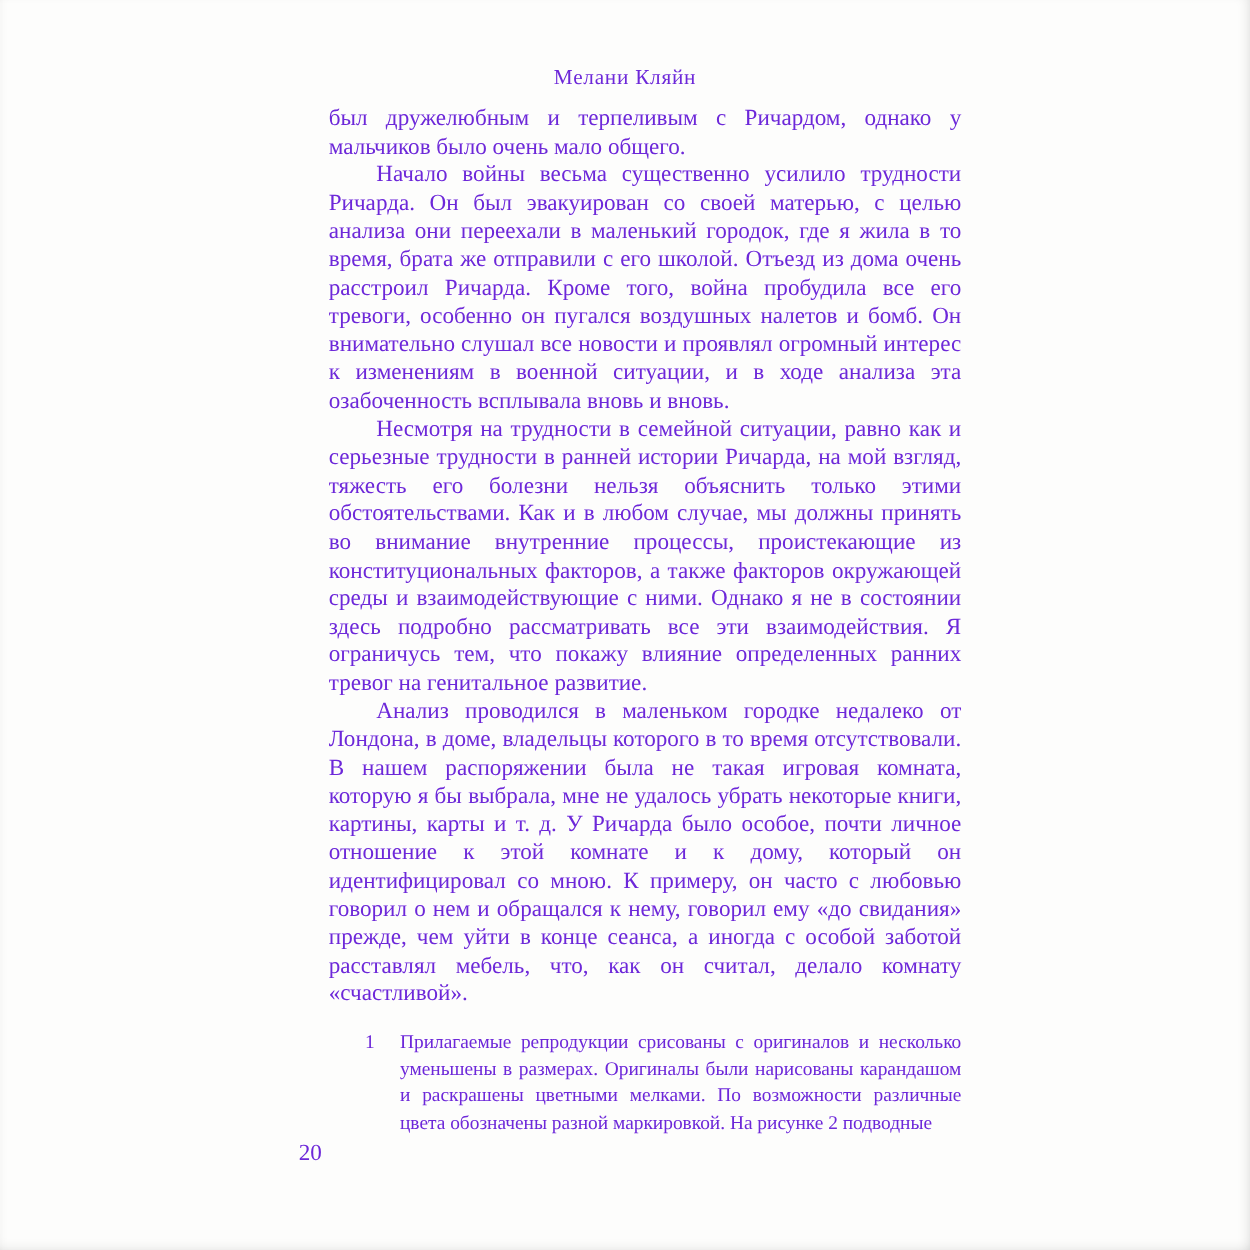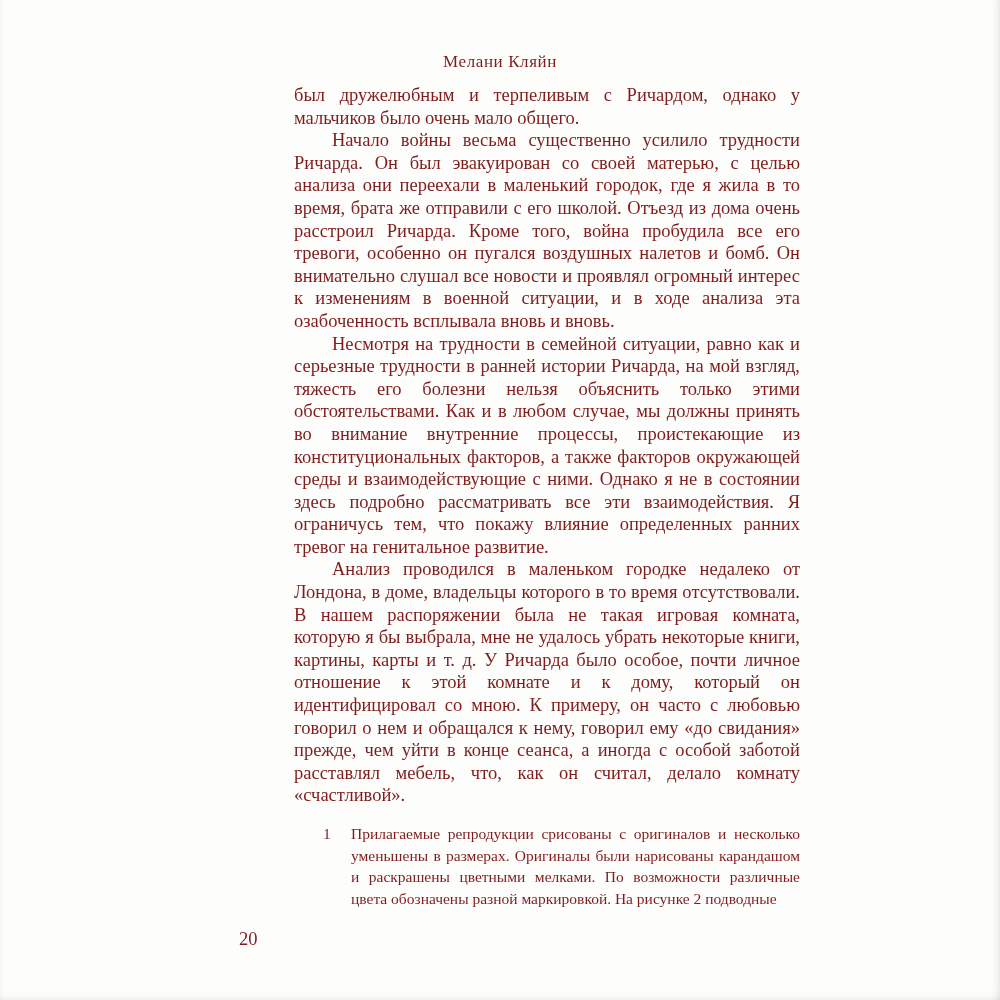--- a/index.html
+++ b/index.html
@@ -10,37 +10,36 @@
     .scan {
       position: relative;
       width: 1000px;
       height: 1000px;
       background: #fdfdfc;
       overflow: hidden;
       box-shadow: inset -7px 0 10px -7px rgba(0,0,0,0.14),
                   inset 0 -7px 10px -7px rgba(0,0,0,0.10),
                   inset 7px 0 10px -9px rgba(0,0,0,0.06);
       font-family: "Liberation Serif", "DejaVu Serif", serif;
-      color: #7f1d1d;
+      color: #6d28d9;
     }
     .running-head {
       position: absolute;
       top: 52px;
       left: 0;
       width: 100%;
       text-align: center;
       font-size: 17px;
       letter-spacing: 0.6px;
     }
     .column {
       position: absolute;
       left: 263px;
       top: 84px;
       width: 506px;
-      margin-left: 31px;
     }
     .body-text {
       font-size: 18.5px;
       line-height: 22.6px;
       text-align: justify;
       hyphens: auto;
       -webkit-hyphens: auto;
     }
     .body-text p {
       margin: 0;
@@ -65,21 +64,20 @@
       text-indent: 0;
     }
     .footnote .fn-text {
       flex: 1 1 auto;
     }
     .page-number {
       position: absolute;
       left: 239px;
       top: 913px;
       font-size: 18.5px;
-      margin-top: 16px;
     }
   </style>
 </head>
 <body>
 
 <div class="scan">
 
   <div class="running-head">Мелани Кляйн</div>
 
   <div class="column">

